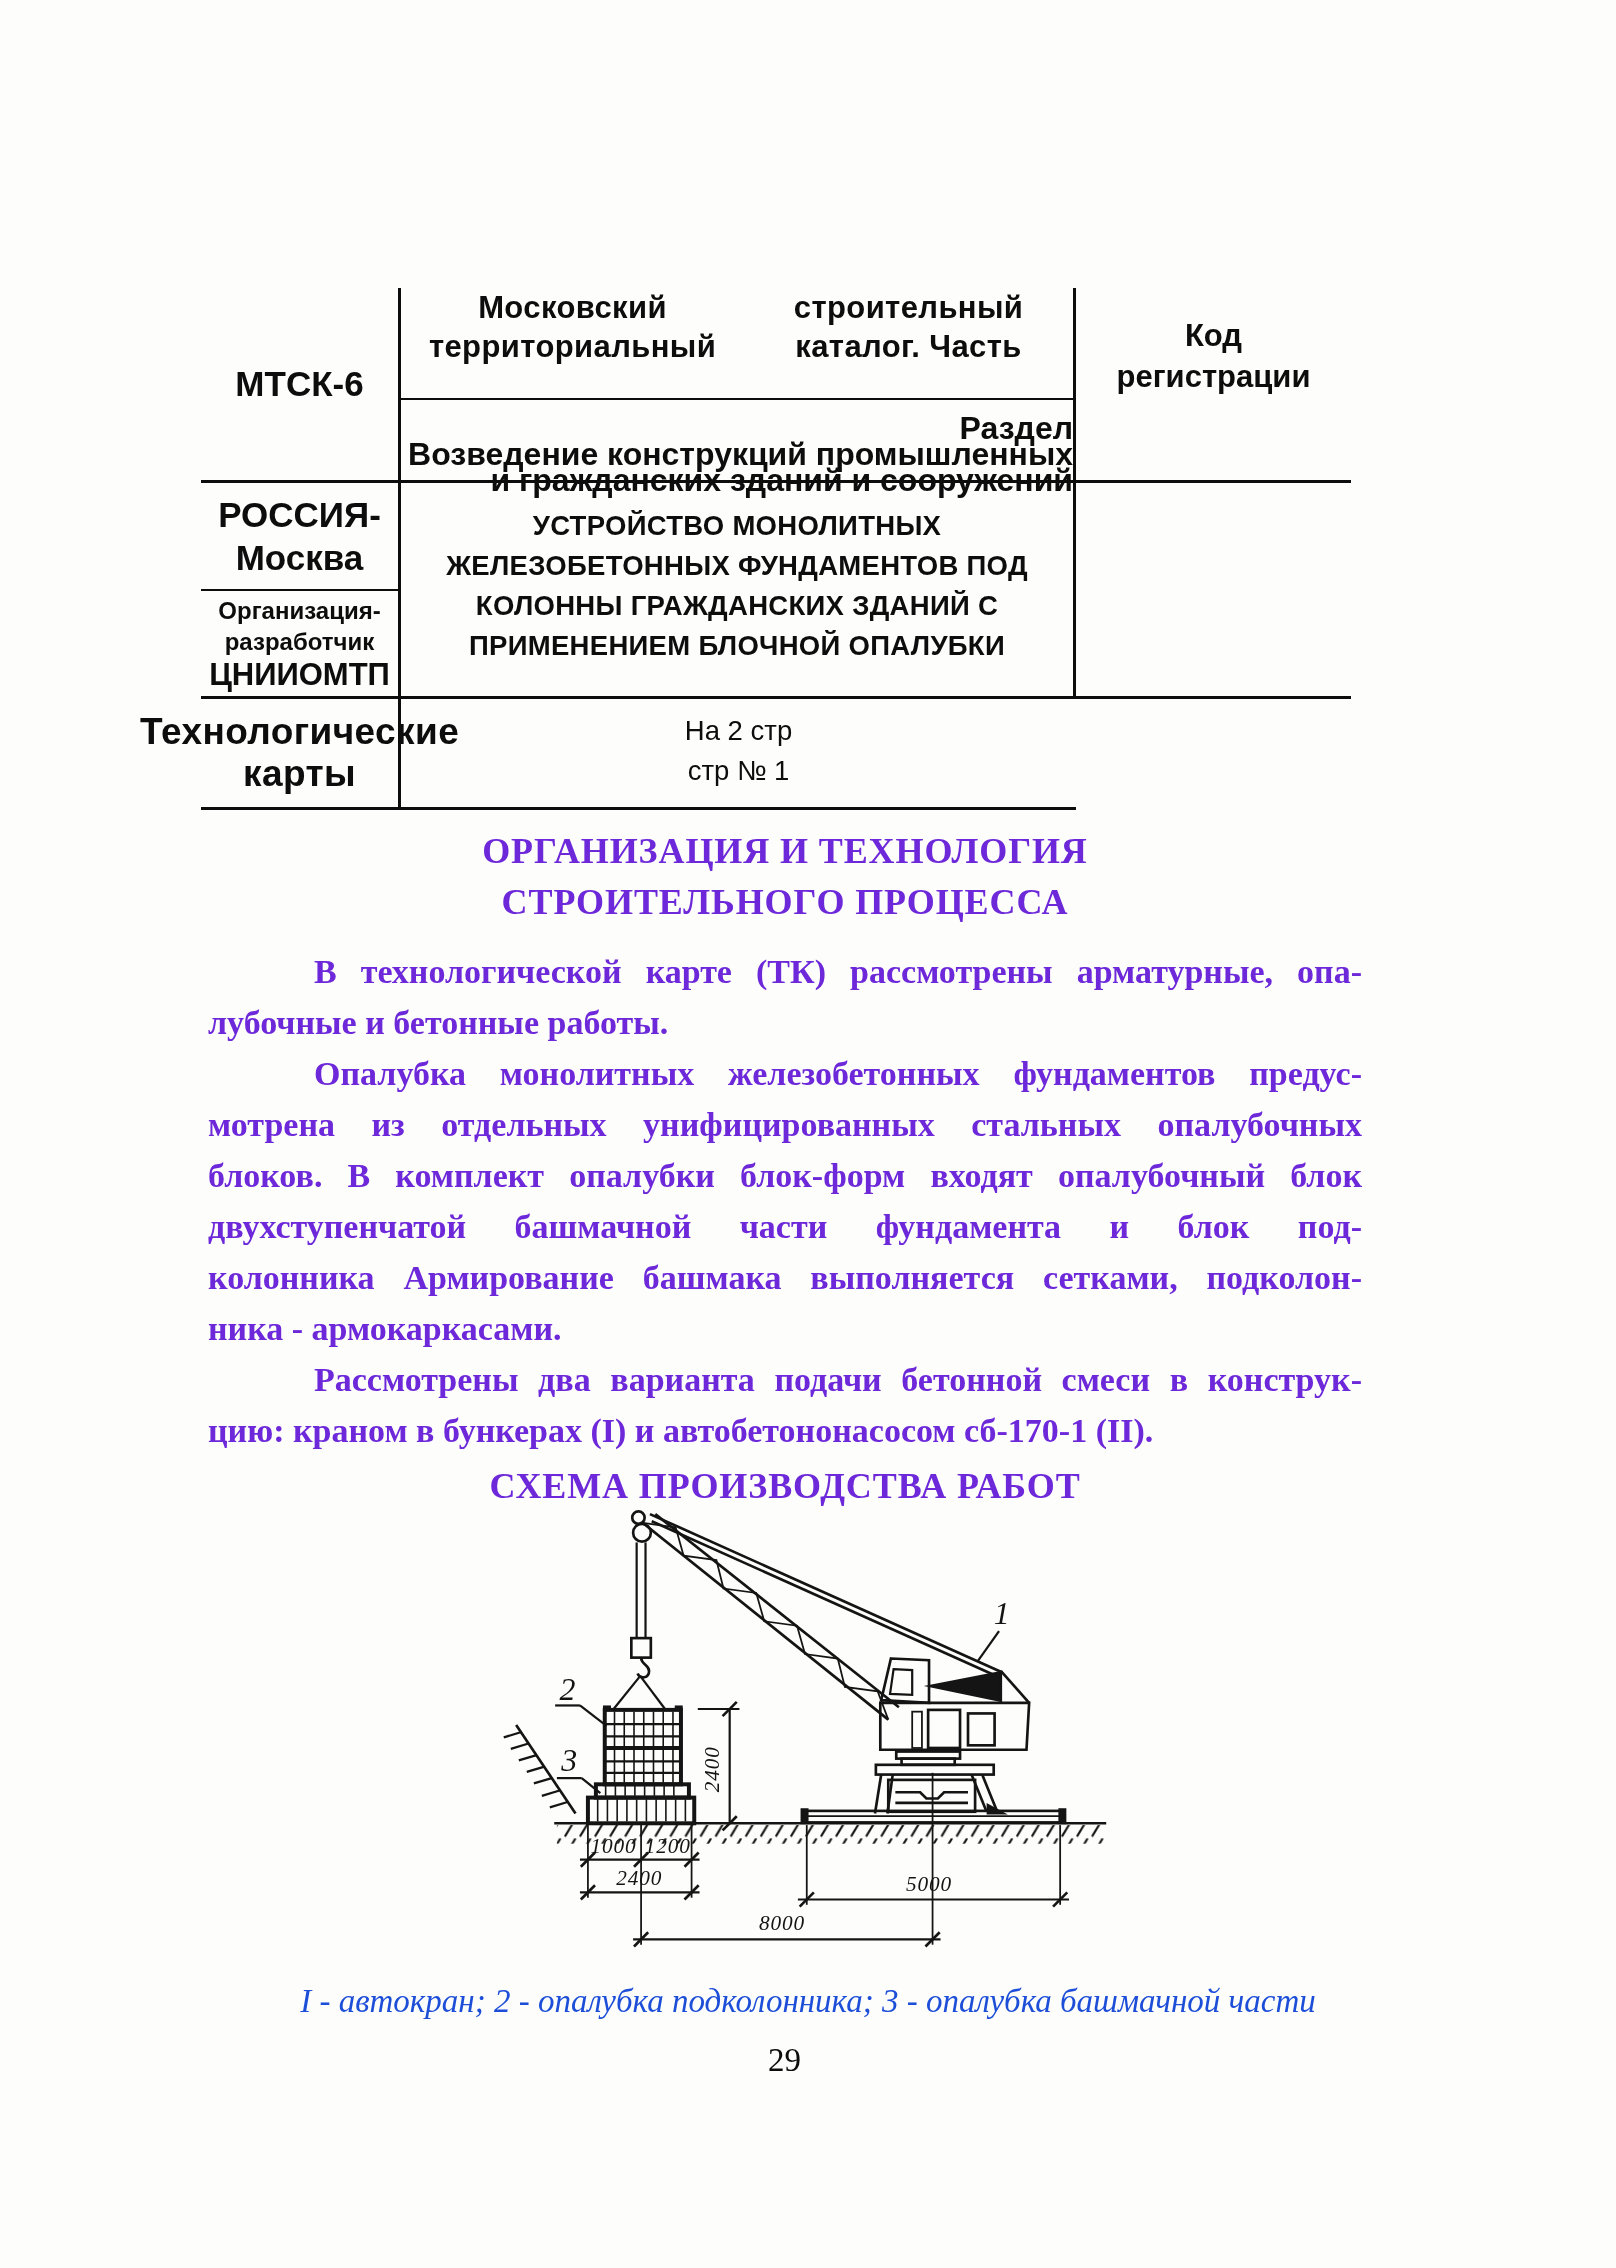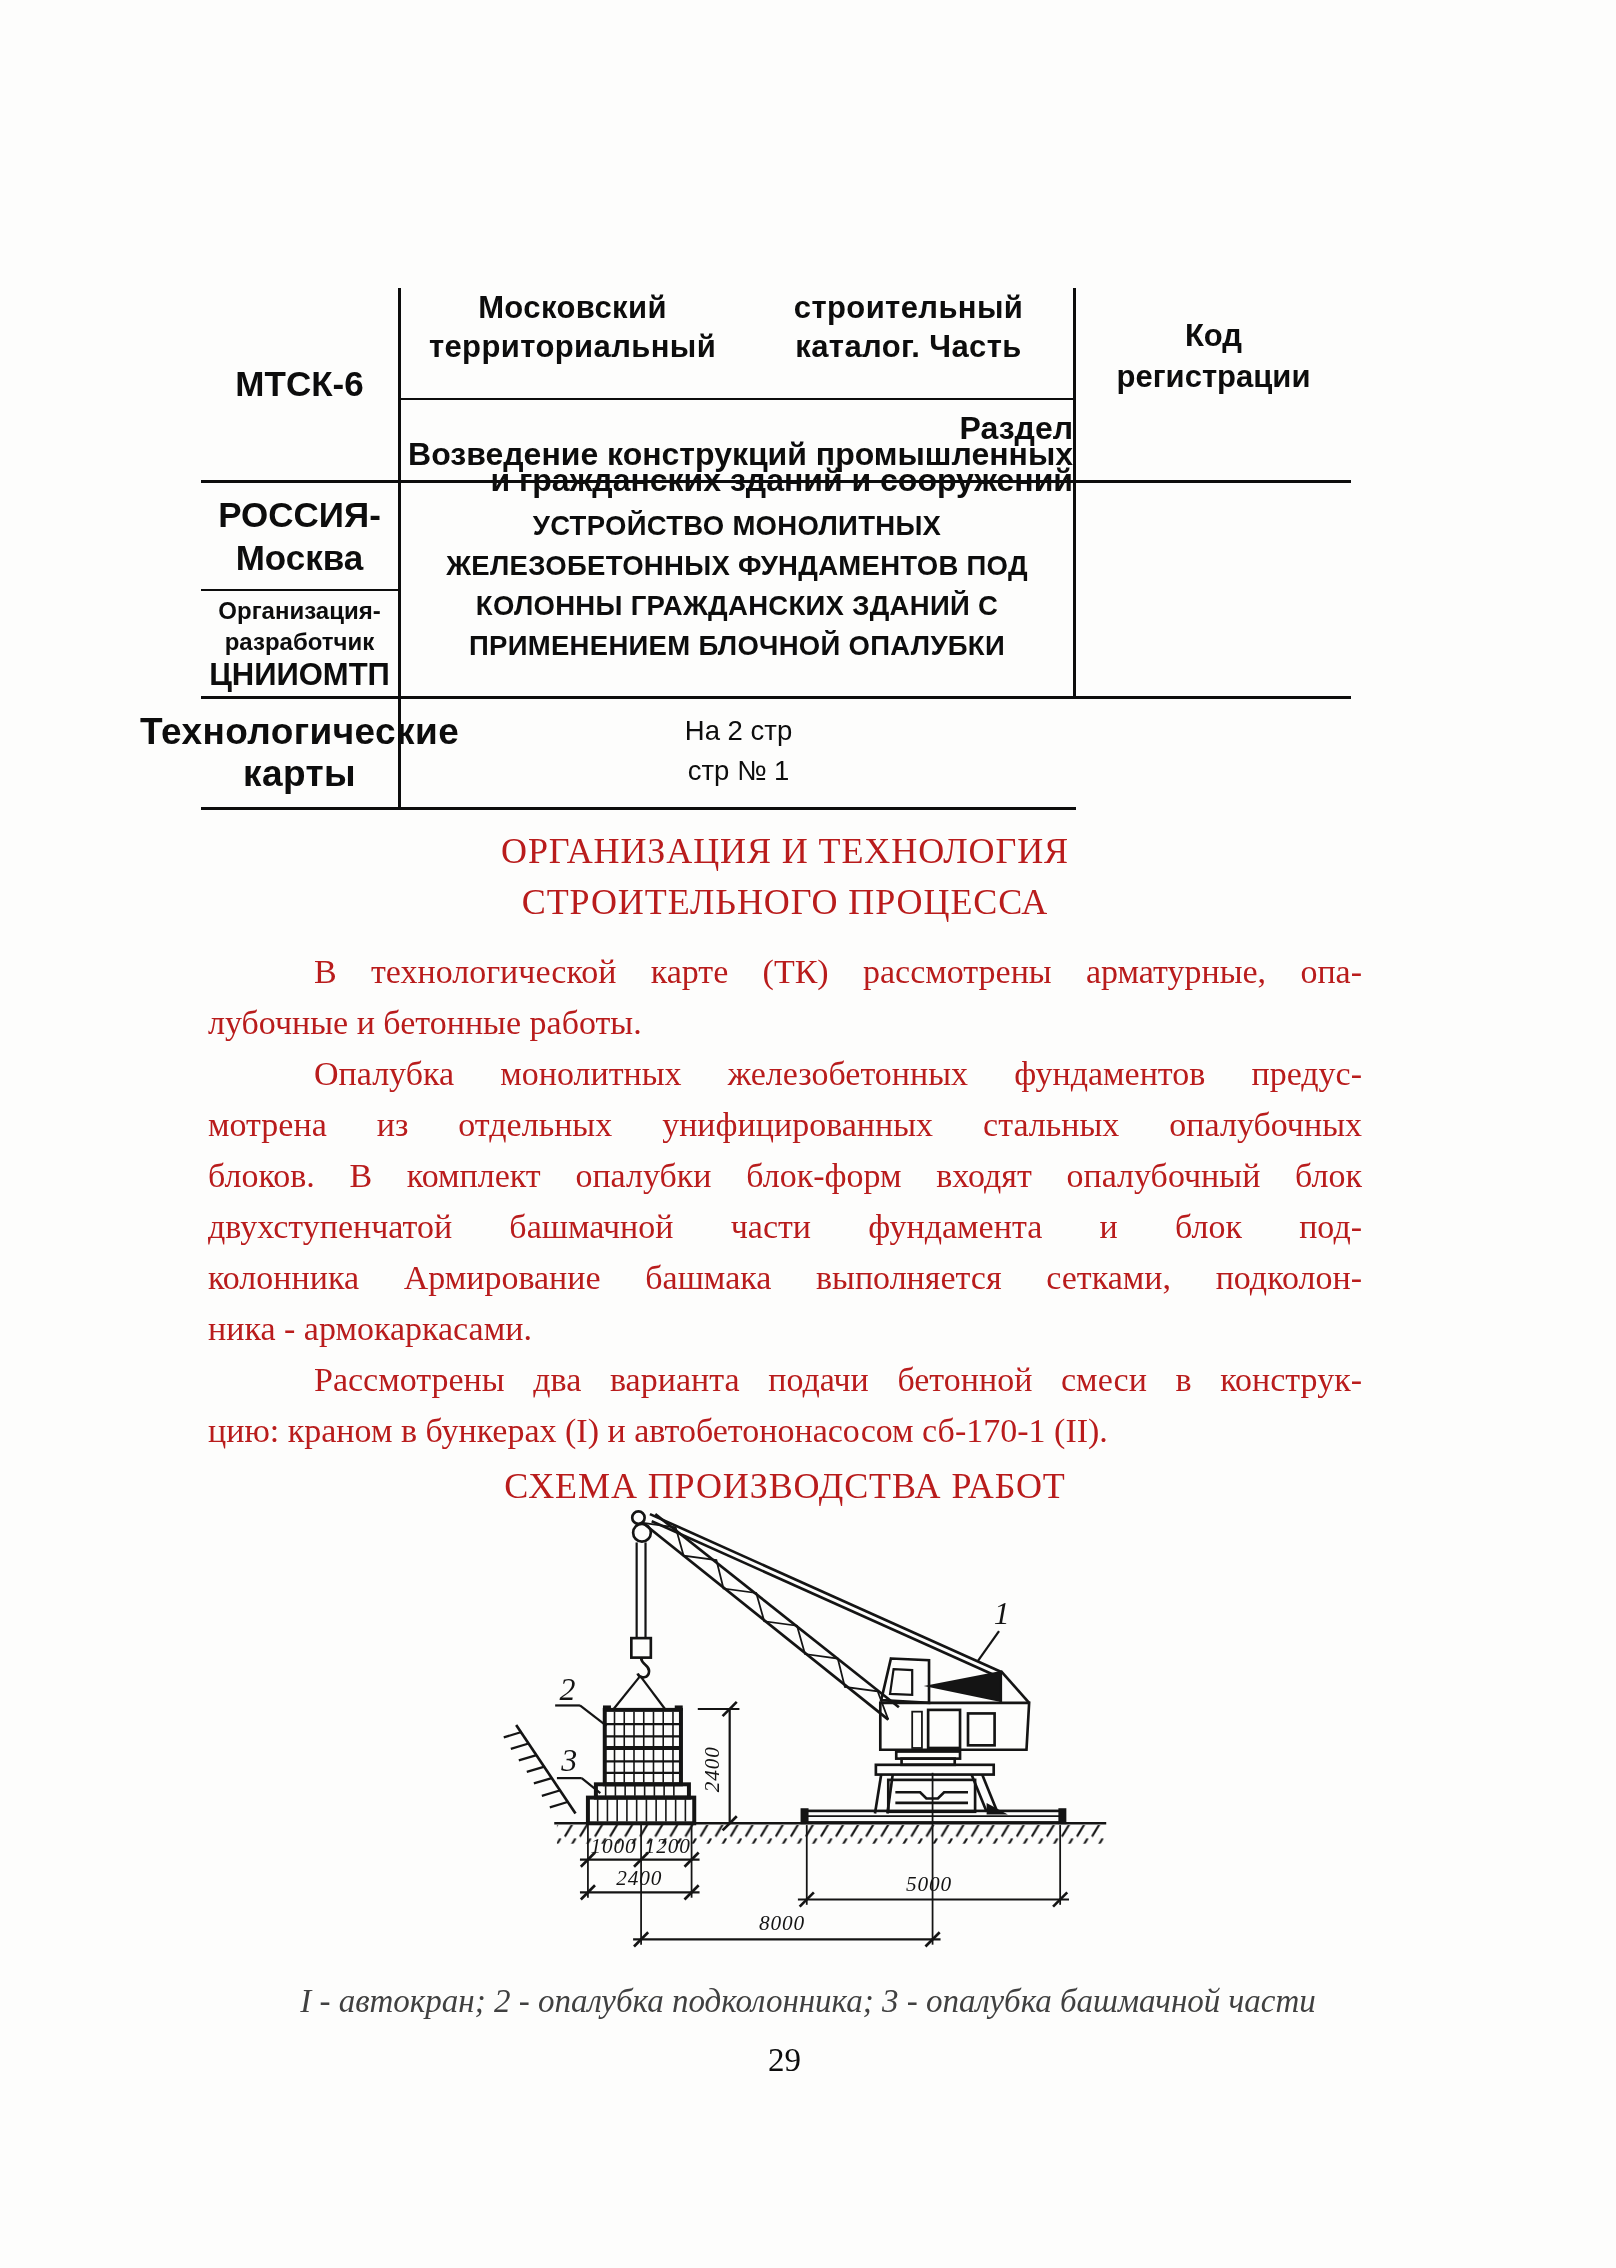--- a/index.html
+++ b/index.html
@@ -28,42 +28,42 @@
                   display:flex; flex-direction:column; justify-content:center;
                   font-size:35px; line-height:43px; text-align:center; }
   .org-part { height:105px; text-align:center; font-size:24px; line-height:31px; padding-top:3.5px; }
   .org-name { font-size:31px; line-height:35px; margin-top:0.9px; }
   .doc-title { box-sizing:border-box; padding-top:23px; font-size:27.5px; line-height:40px;
                text-align:center; letter-spacing:0.3px; }
   .year-cell { font-size:35px; }
   .doctype-cell { font-size:37px; letter-spacing:0.4px; }
   .pages-cell { font-weight:normal; font-size:27.5px; line-height:40px; text-align:center; padding-top:12.4px; box-sizing:border-box; }
   
-  .body { position:absolute; left:208px; top:826px; width:1154px; font-size:34px; color:#b91c1c; }
+  .body { position:absolute; left:208px; top:826px; width:1154px; font-size:34px; color:#6d28d9;font-weight:bold; }
   .hline { text-align:center; font-size:36px; line-height:51px; height:51px; letter-spacing:0.9px; }
   .blines { margin-top:17.7px; }
   .bl { height:51px; line-height:51px; font-size:34px; }
   .j { text-align:justify; text-align-last:justify; }
   .lft { text-align:left; }
   .ind { text-indent:106px; }
   .scheme-h { margin-top:5.3px; text-align:center; font-size:36px; line-height:51px; height:51px; letter-spacing:0.9px; }
   
   .fig { position:absolute; left:381px; top:1507px; }
   .fig svg .s3 { stroke:#141414; stroke-width:3; fill:none; }
   .fig svg .s2 { stroke:#141414; stroke-width:2; fill:none; }
   .fig svg .s25 { stroke:#141414; stroke-width:2.5; fill:none; }
   .fig svg .s4 { stroke:#141414; stroke-width:4.5; fill:none; }
   .fig svg .thin { stroke:#141414; stroke-width:1.8; fill:none; }
   .fig svg .tick { stroke:#141414; stroke-width:3; }
   .fig svg .solid { fill:#141414; stroke:none; }
   .fig svg text { font-family:"Liberation Serif", serif; font-style:italic; fill:#141414; }
   .dimtxt { font-size:24px; letter-spacing:1px; }
   .lbltxt { font-size:36px; }
   .caption { position:absolute; left:0; top:1983px; width:1616px; text-align:center;
-             font-style:italic; font-size:33px; color:#404040; }
+             font-style:italic; font-size:33px; color:#1d4ed8; }
   .pageno { position:absolute; left:0; top:2042px; width:1569px; text-align:center; font-size:33px; color:#0c0c0c; }
 </style>
 </head>
 <body>
 
 <div class="page">
 
   <div class="tbl">
 
     <div class="cell bR bB cc code-cell">

